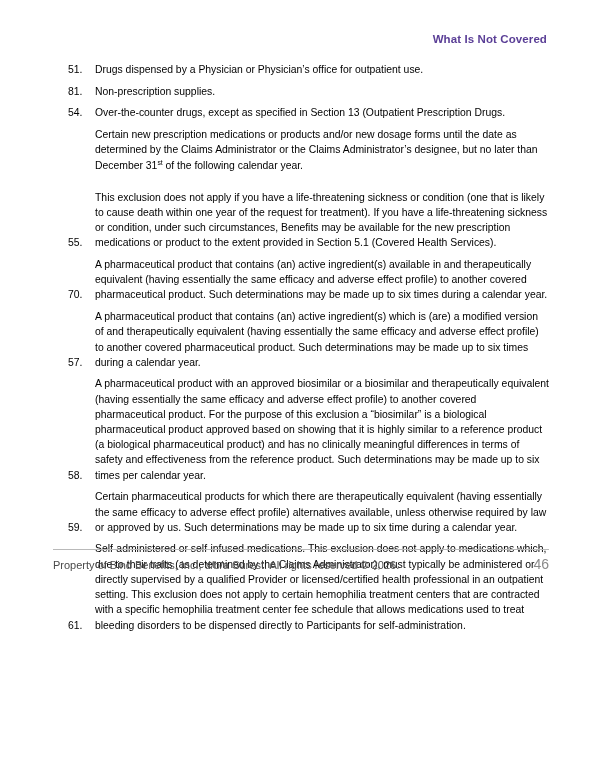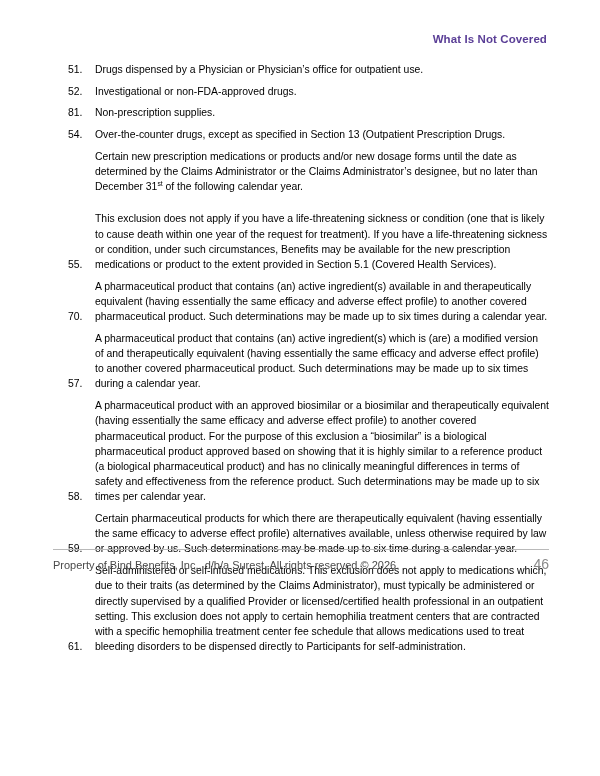--- a/index.html
+++ b/index.html
@@ -95,26 +95,20 @@
   <div class="page-header">What Is Not Covered</div>
 
   <div class="content">
       <div class="list-item">
         <div class="item-number">51.</div>
         <div class="item-body">
           <p>Drugs dispensed by a Physician or Physician’s office for outpatient use.</p>
         </div>
       </div>
       <div class="list-item">
-        <div class="item-number">52.</div>
-        <div class="item-body">
-          <p>Investigational or non-FDA-approved drugs.</p>
-        </div>
-      </div>
-      <div class="list-item">
         <div class="item-number">81.</div>
         <div class="item-body">
           <p>Non-prescription supplies.</p>
         </div>
       </div>
       <div class="list-item">
         <div class="item-number">54.</div>
         <div class="item-body">
           <p>Over-the-counter drugs, except as specified in Section 13 (Outpatient Prescription Drugs.</p>
         </div>

